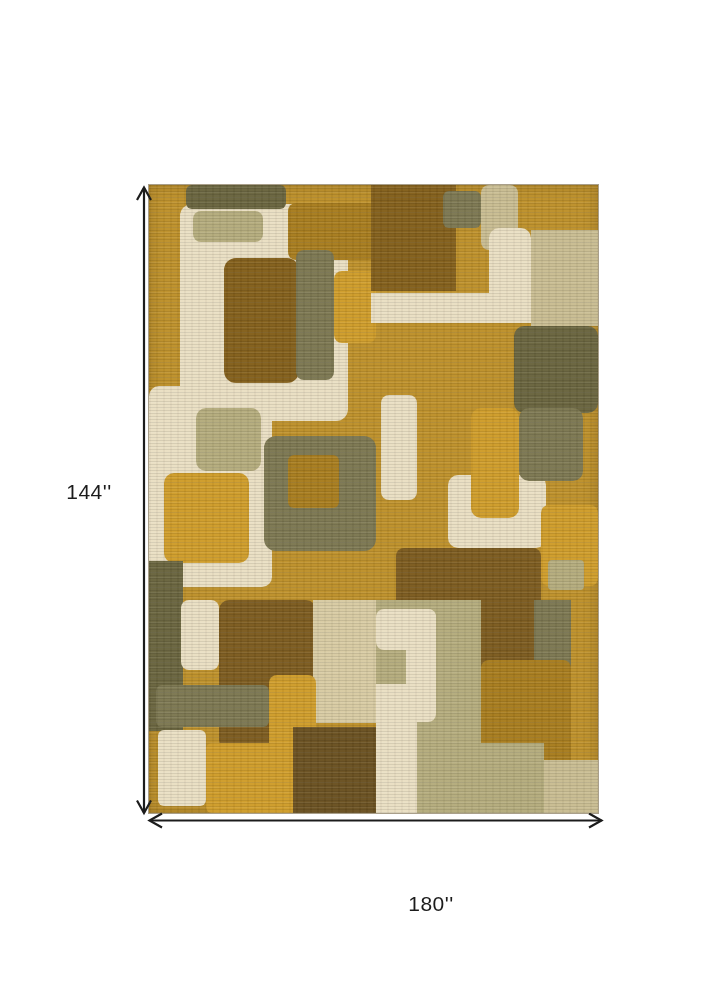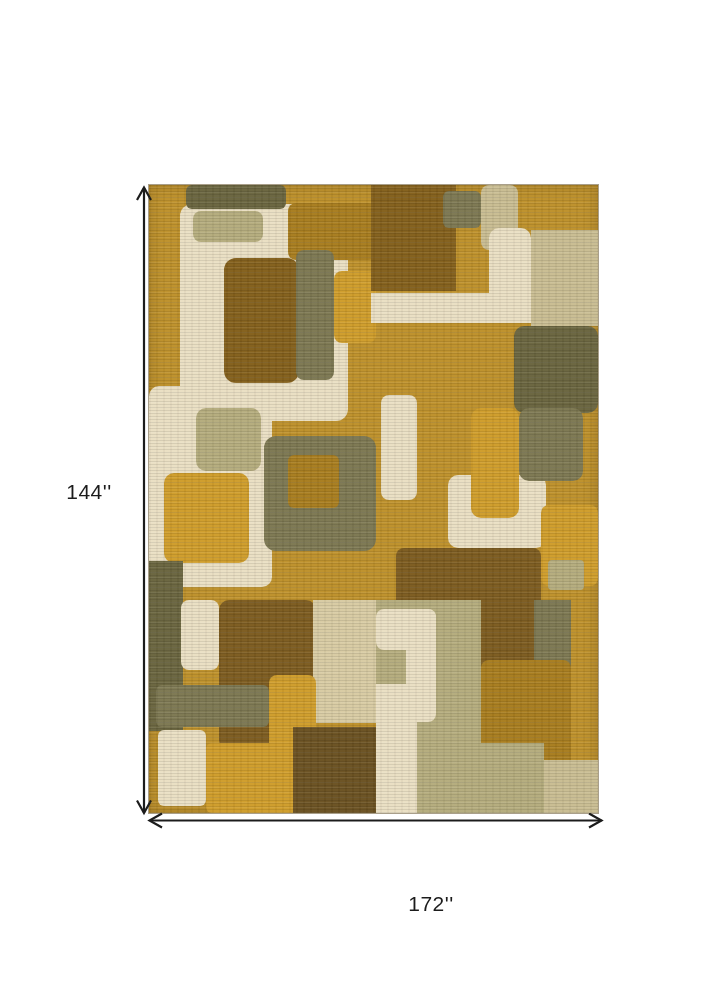--- a/index.html
+++ b/index.html
@@ -96,15 +96,15 @@
       <polyline class="dim-stroke" points="121,800.5 128,813 135,800.5" stroke-width="2.2" stroke="#1c1c1c"></polyline>
     </g>
     <g>
       <line class="dim-stroke" x1="134" y1="820.5" x2="585.5" y2="820.5" stroke-width="2.2" stroke="#1c1c1c"></line>
       <polyline class="dim-stroke" points="146,813.5 133.5,820.5 146,827.5" stroke-width="2.2" stroke="#1c1c1c"></polyline>
       <polyline class="dim-stroke" points="573,813.5 585.5,820.5 573,827.5" stroke-width="2.2" stroke="#1c1c1c"></polyline>
     </g>
   </svg>
 
   <div class="dim-label height-label">144''</div>
-  <div class="dim-label width-label">172''</div>
+  <div class="dim-label width-label">180''</div>
 
 </div>
 
 </body></html>

